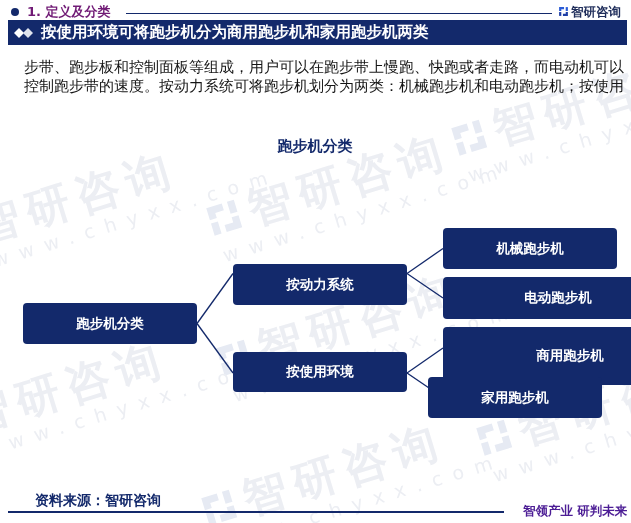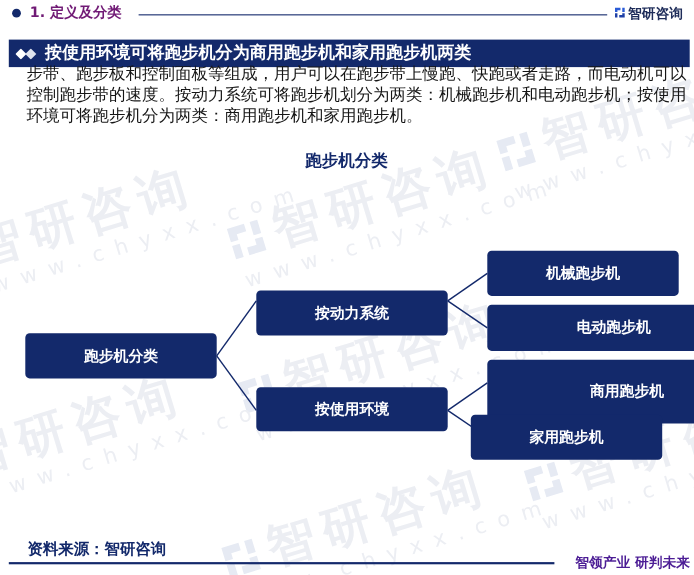--- a/index.html
+++ b/index.html
@@ -22,37 +22,37 @@
     .content { position: relative; z-index: 1; }
 
     
     .hdr-dot { left: 11px; top: 8px; width: 8px; height: 8px; border-radius: 50%; background: #13296b; }
     .hdr-title { left: 27px; top: 3px; font-size: 13px; font-weight: bold; color: #701a75; line-height: 18px; }
     .hdr-line { left: 126px; top: 13px; width: 426px; height: 1px; background: #13296b; }
     .hdr-logo { left: 558px; top: 6px; width: 11px; height: 11px; }
     .hdr-brand { left: 571px; top: 3px; font-size: 12.5px; font-weight: bold; color: #1f2d5a; line-height: 18px; }
 
     
-    .banner { left: 8px; top: 36px; width: 619px; height: 25px; background: #13296b; }
+    .banner { left: 8px; top: 20px; width: 619px; height: 25px; background: #13296b; }
     .banner-icon { left: 6px; top: 8px; width: 20px; height: 10px; }
     .banner-title { left: 33px; top: 0; font-size: 15.5px; font-weight: bold; color: #ffffff; line-height: 25px; white-space: nowrap; }
 
     
     .para { left: 24px; top: 58px; width: 597px; font-size: 15px; line-height: 19px; color: #151515; }
     .para .ln { white-space: nowrap; text-align: justify; text-align-last: justify; }
     .para .ln.last { text-align-last: left; }
 
     
     .diag-title { left: 215px; top: 136px; width: 200px; text-align: center; font-size: 15px; font-weight: bold; color: #13296b; line-height: 20px; }
     .node { position: absolute; background: #13296b; border-radius: 4px; color: #ffffff; font-weight: bold;
             font-size: 13.5px; display: flex; align-items: center; justify-content: center; width: 174px; }
     .connectors { position: absolute; left: 0; top: 0; width: 631px; height: 523px; pointer-events: none; }
 
     
-    .ftr-source { left: 25px; top: 491px; font-size: 14px; font-weight: bold; color: #13296b; line-height: 18px; }
+    .ftr-source { left: 35px; top: 491px; font-size: 14px; font-weight: bold; color: #13296b; line-height: 18px; }
     .ftr-line { left: 8px; top: 511px; width: 496px; height: 2px; background: #13296b; }
     .ftr-slogan { left: 523px; top: 502px; font-size: 12.5px; font-weight: bold; color: #4c1d95; line-height: 17px; white-space: nowrap; }
   </style>
 </head>
 <body>
 
 <div class="wm" style="left:-30px; top:205px;">
   <div class="wm-row">
       <span class="wm-brand">智研咨询</span>
     </div>
@@ -127,21 +127,20 @@
     <svg class="abs banner-icon" viewBox="0 0 20 10">
       <polygon points="5,0 10,5 5,10 0,5" fill="#ffffff"></polygon>
       <polygon points="14,0 19,5 14,10 9,5" fill="#dfe3ee"></polygon>
     </svg>
     <div class="abs banner-title">按使用环境可将跑步机分为商用跑步机和家用跑步机两类</div>
   </div>
 
   <div class="abs para">
     <div class="ln">步带、跑步板和控制面板等组成，用户可以在跑步带上慢跑、快跑或者走路，而电动机可以</div>
     <div class="ln">控制跑步带的速度。按动力系统可将跑步机划分为两类：机械跑步机和电动跑步机；按使用</div>
-    <div class="ln last">环境可将跑步机分为两类：商用跑步机和家用跑步机。</div>
   </div>
 
   <div class="abs diag-title">跑步机分类</div>
 
   <svg class="connectors" viewBox="0 0 631 523">
     <g stroke="#13296b" stroke-width="1.3" fill="none">
       <line x1="197" y1="323.5" x2="233" y2="273.5"></line>
       <line x1="197" y1="323.5" x2="233" y2="373"></line>
       <line x1="407" y1="273.5" x2="443" y2="248.5"></line>
       <line x1="407" y1="273.5" x2="443" y2="298"></line>

